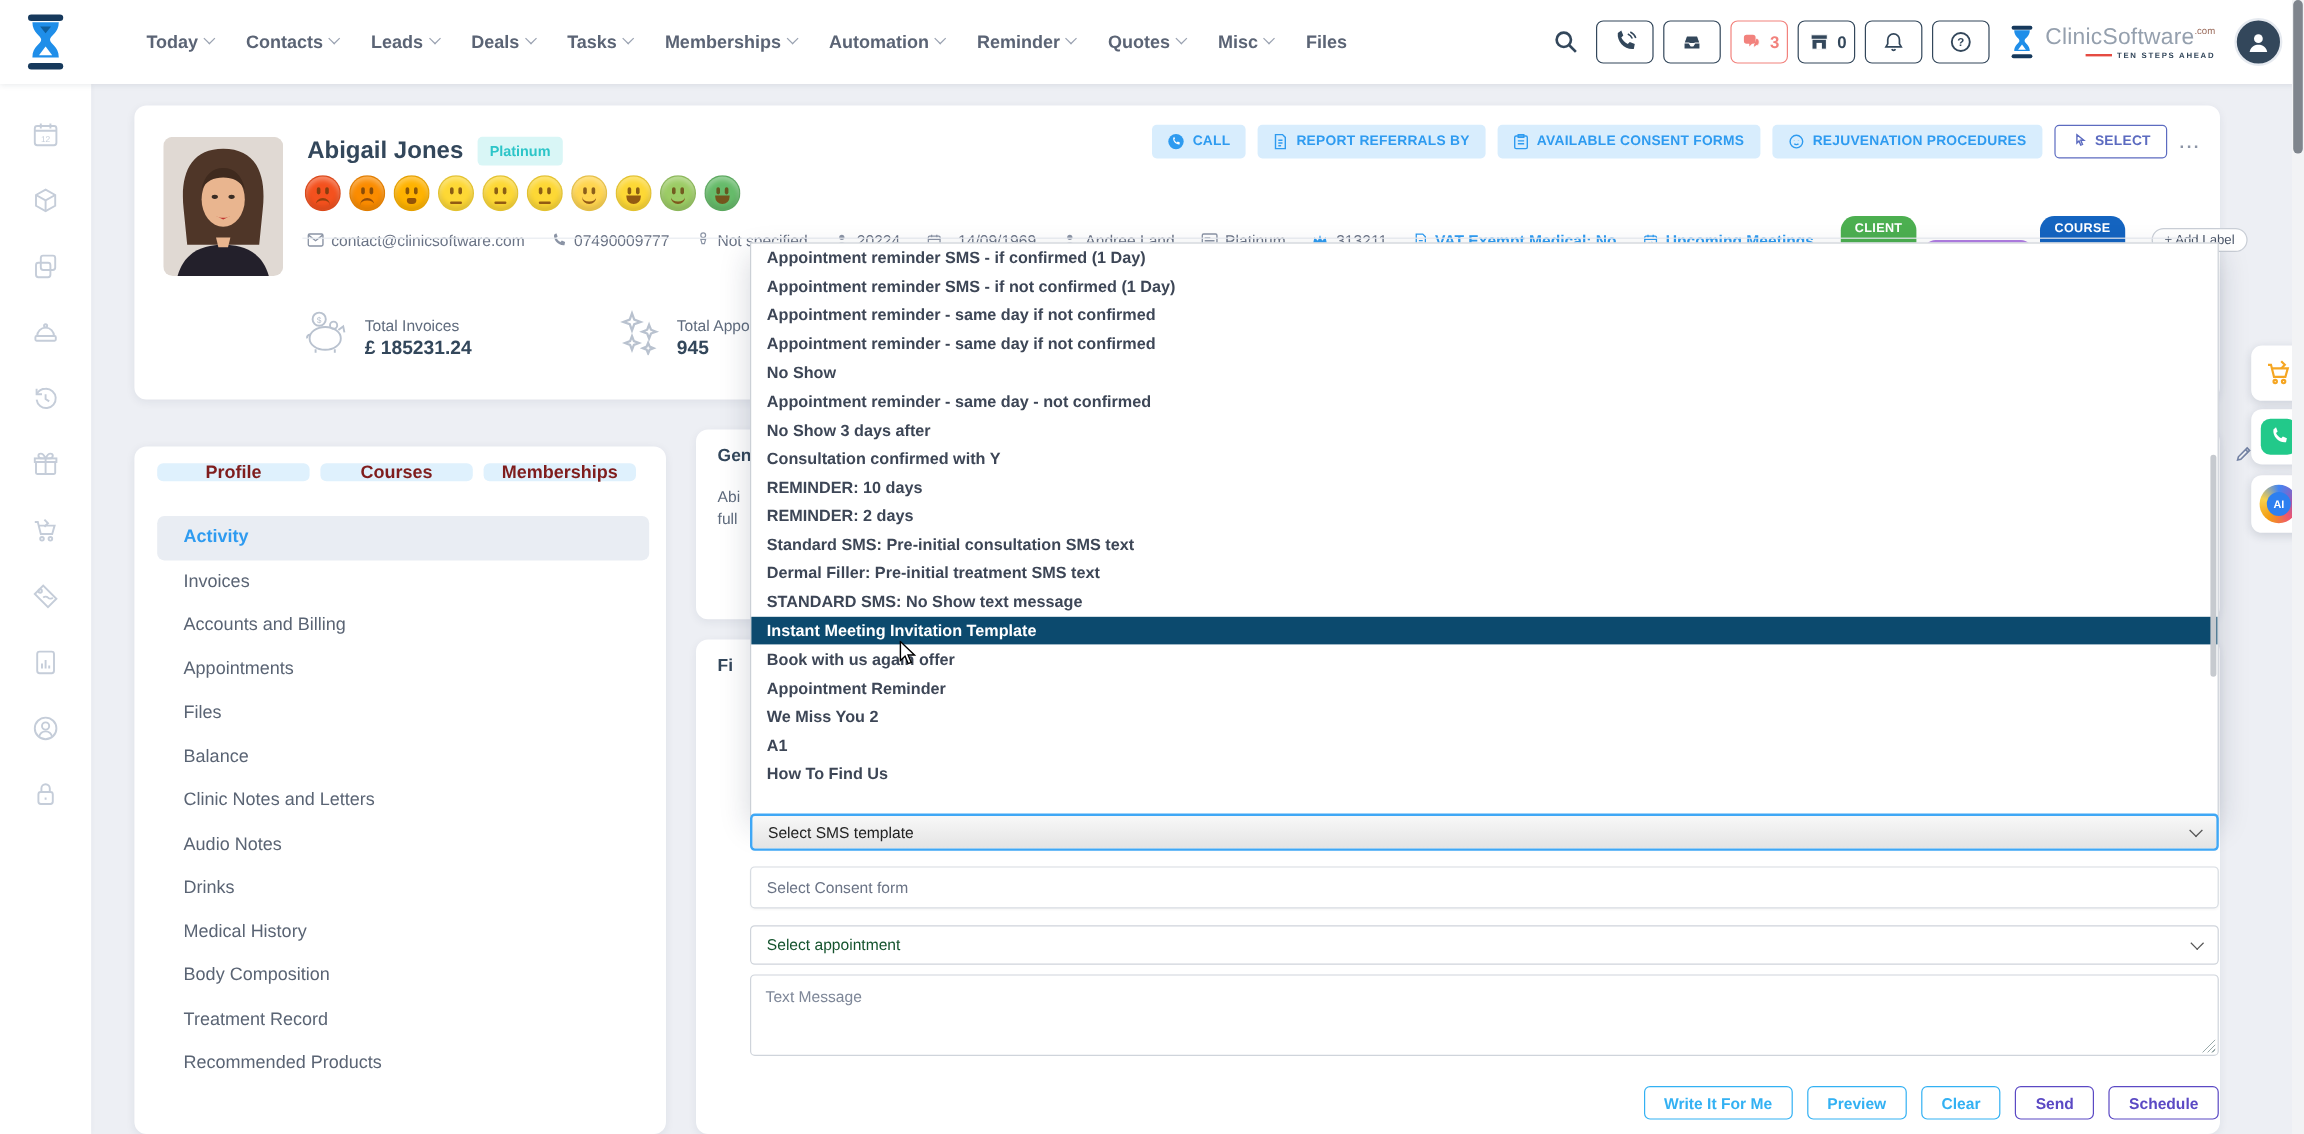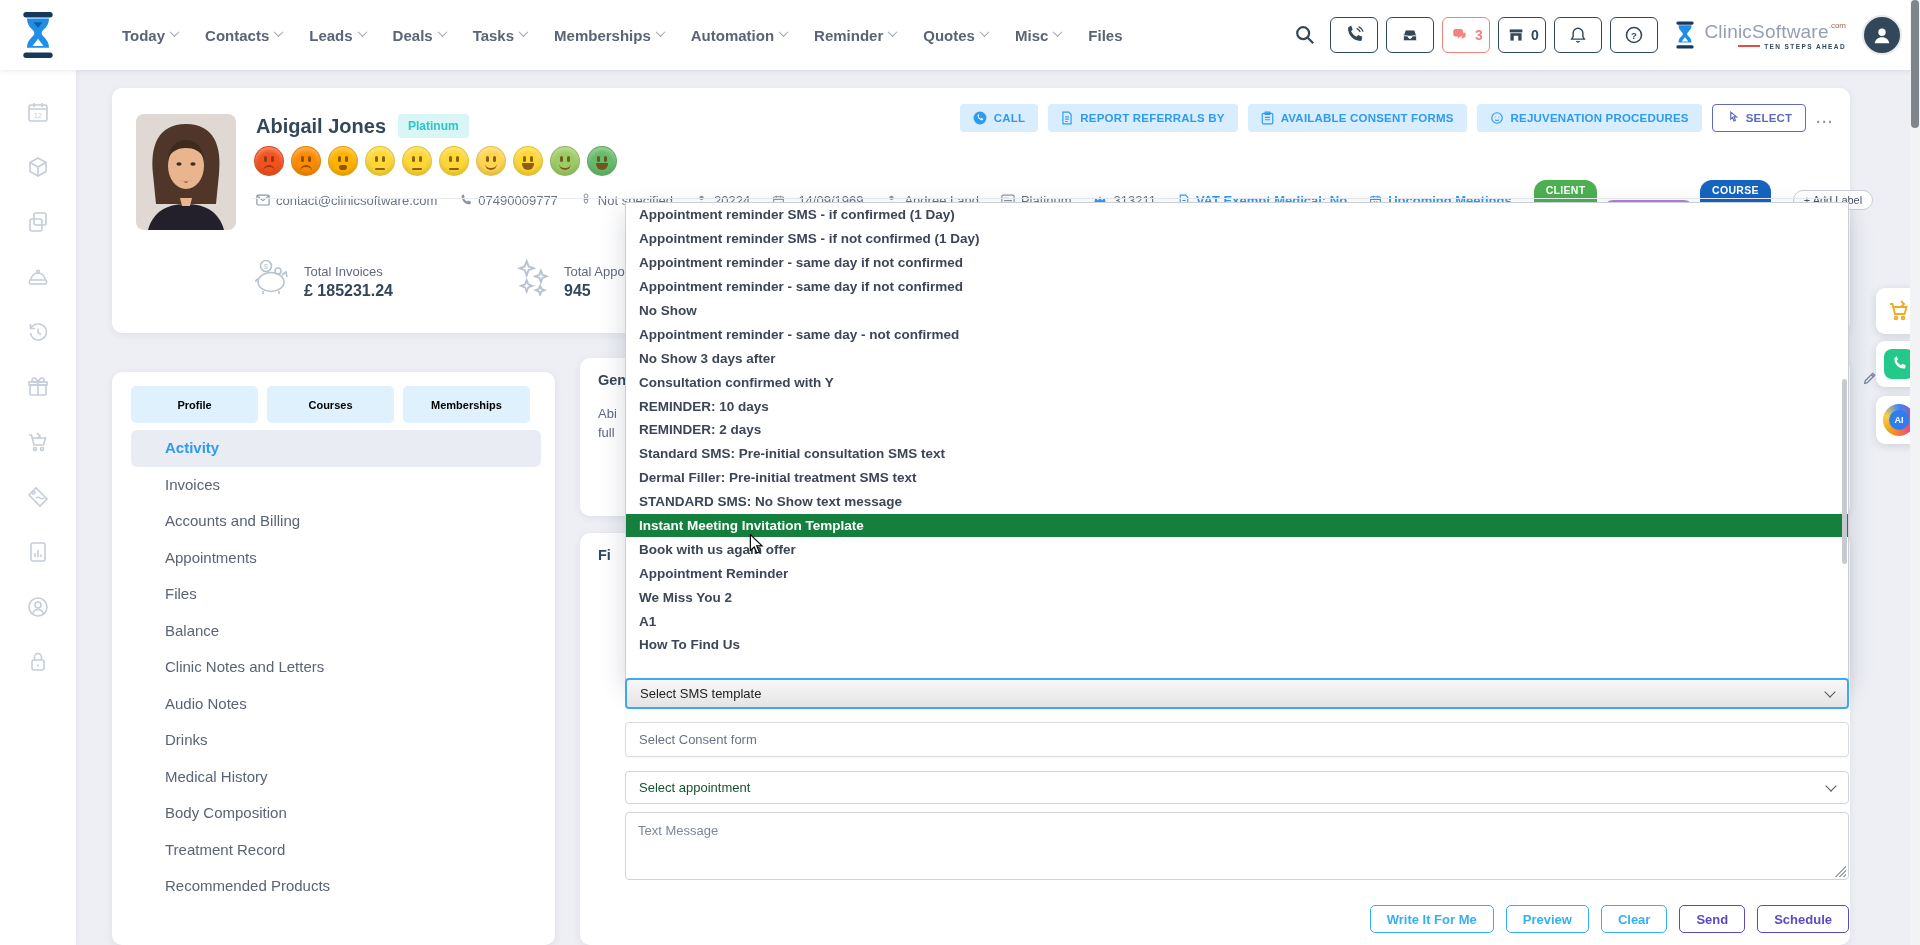--- a/index.html
+++ b/index.html
@@ -51,34 +51,34 @@
   .actions{position:absolute;right:16px;top:16px;display:flex;align-items:center;gap:10px}
   .act{display:inline-flex;align-items:center;gap:7px;height:28px;padding:0 13px;border-radius:4px;background:#d8edfd;color:#2e9bf0;font-size:11.5px;font-weight:bold;letter-spacing:.2px;cursor:pointer;white-space:nowrap}
   .act.outline{background:#fff;border:1.5px solid #5c6bc0;color:#5c6bc0}
   .more{color:#8b94a5;font-weight:bold;letter-spacing:2px;cursor:pointer;font-size:14px}
   .stat{position:absolute;top:170px;display:flex;gap:12px;align-items:flex-start}
   .stat .lab{font-size:13px;color:#5f6b7d;margin-top:6px}
   .stat .val{font-size:16px;font-weight:bold;color:#33475b;margin-top:3px}
   
   #lp{left:112px;top:372px;width:443px;height:573px}
   .tabs{position:absolute;left:19px;top:14px;display:flex;gap:9px}
-  .tab{width:127px;height:37px;background:#dff1fd;color:#000000;font-size:11px;font-weight:600;border-radius:5px;display:flex;align-items:center;justify-content:center;cursor:pointer}
+  .tab{width:127px;height:15px;background:#dff1fd;color:#7f1d1d;font-size:15px;font-weight:600;border-radius:5px;display:flex;align-items:center;justify-content:center;cursor:pointer}
   .lp-list{position:absolute;left:19px;right:14px;top:58px}
-  .lp-item{height:36.5px;line-height:36.5px;padding-left:34px;font-size:15px;color:#5a6474;cursor:pointer;border-radius:6px}
+  .lp-item{height:36.5px;line-height:36.5px;padding-left:22px;font-size:15px;color:#5a6474;cursor:pointer;border-radius:6px}
   .lp-item.active{background:#e9edf3;color:#2e9bf0;font-weight:600}
   
   #rcA{left:580px;top:358px;width:1270px;height:158px}
   #rcB{left:580px;top:533px;width:1270px;height:412px}
   .sec-h{position:absolute;left:18px;top:14px;font-size:14.5px;font-weight:bold;color:#33475b}
   .sec-l1{position:absolute;left:18px;top:48px;font-size:13px;color:#5f6b7d}
   .sec-l2{position:absolute;left:18px;top:67px;font-size:13px;color:#5f6b7d}
   
   .dd{position:absolute;left:625px;top:202px;width:1224px;height:478px;background:#fff;border:1px solid #cbd0d6;box-shadow:0 10px 24px rgba(20,35,60,.18);overflow:hidden;z-index:20}
   .dd-item{height:23.9px;display:flex;align-items:center;padding-left:13px;font-size:13.5px;font-weight:700;color:#3d4656;cursor:pointer}
-  .dd-item.highlighted{background:#15803d;color:#fff;font-weight:bold}
+  .dd-item.highlighted{background:#0c4a6e;color:#fff;font-weight:bold}
   .dd-sb{position:absolute;right:1px;top:176px;width:5px;height:185px;background:#c6cacf;border-radius:3px}
   
   .sel{position:absolute;left:625px;width:1224px;border-radius:4px;display:flex;align-items:center;padding:0 13px;font-size:13px;background:#fff;cursor:pointer;z-index:18}
   .sel .cv{margin-left:auto;width:8px;height:8px;border-right:1.8px solid #555;border-bottom:1.8px solid #555;transform:rotate(45deg);margin-top:-4px}
   #selSms{top:678px;height:31px;border:2px solid #3fa7f5;background:linear-gradient(#f8f8f8,#e4e4e4);color:#222;z-index:21}
   #selConsent{top:722px;height:35px;border:1px solid #d7dce2;color:#6a7385;box-shadow:0 1px 2px rgba(0,0,0,.04)}
   #selAppt{top:771px;height:33px;border:1px solid #cfd4db;color:#14532d}
   .ta{position:absolute;left:625px;top:812px;width:1224px;height:68px;border:1px solid #cfd4db;border-radius:4px;background:#fff;padding:10px 12px;font-size:13px;color:#7e8798;z-index:18}
   .ta .grip{position:absolute;right:2px;bottom:2px;width:11px;height:11px;background:
     linear-gradient(135deg,transparent 50%,#9aa 50%,#9aa 56%,transparent 56%,transparent 68%,#9aa 68%,#9aa 74%,transparent 74%,transparent 86%,#9aa 86%,#9aa 92%,transparent 92%)}

